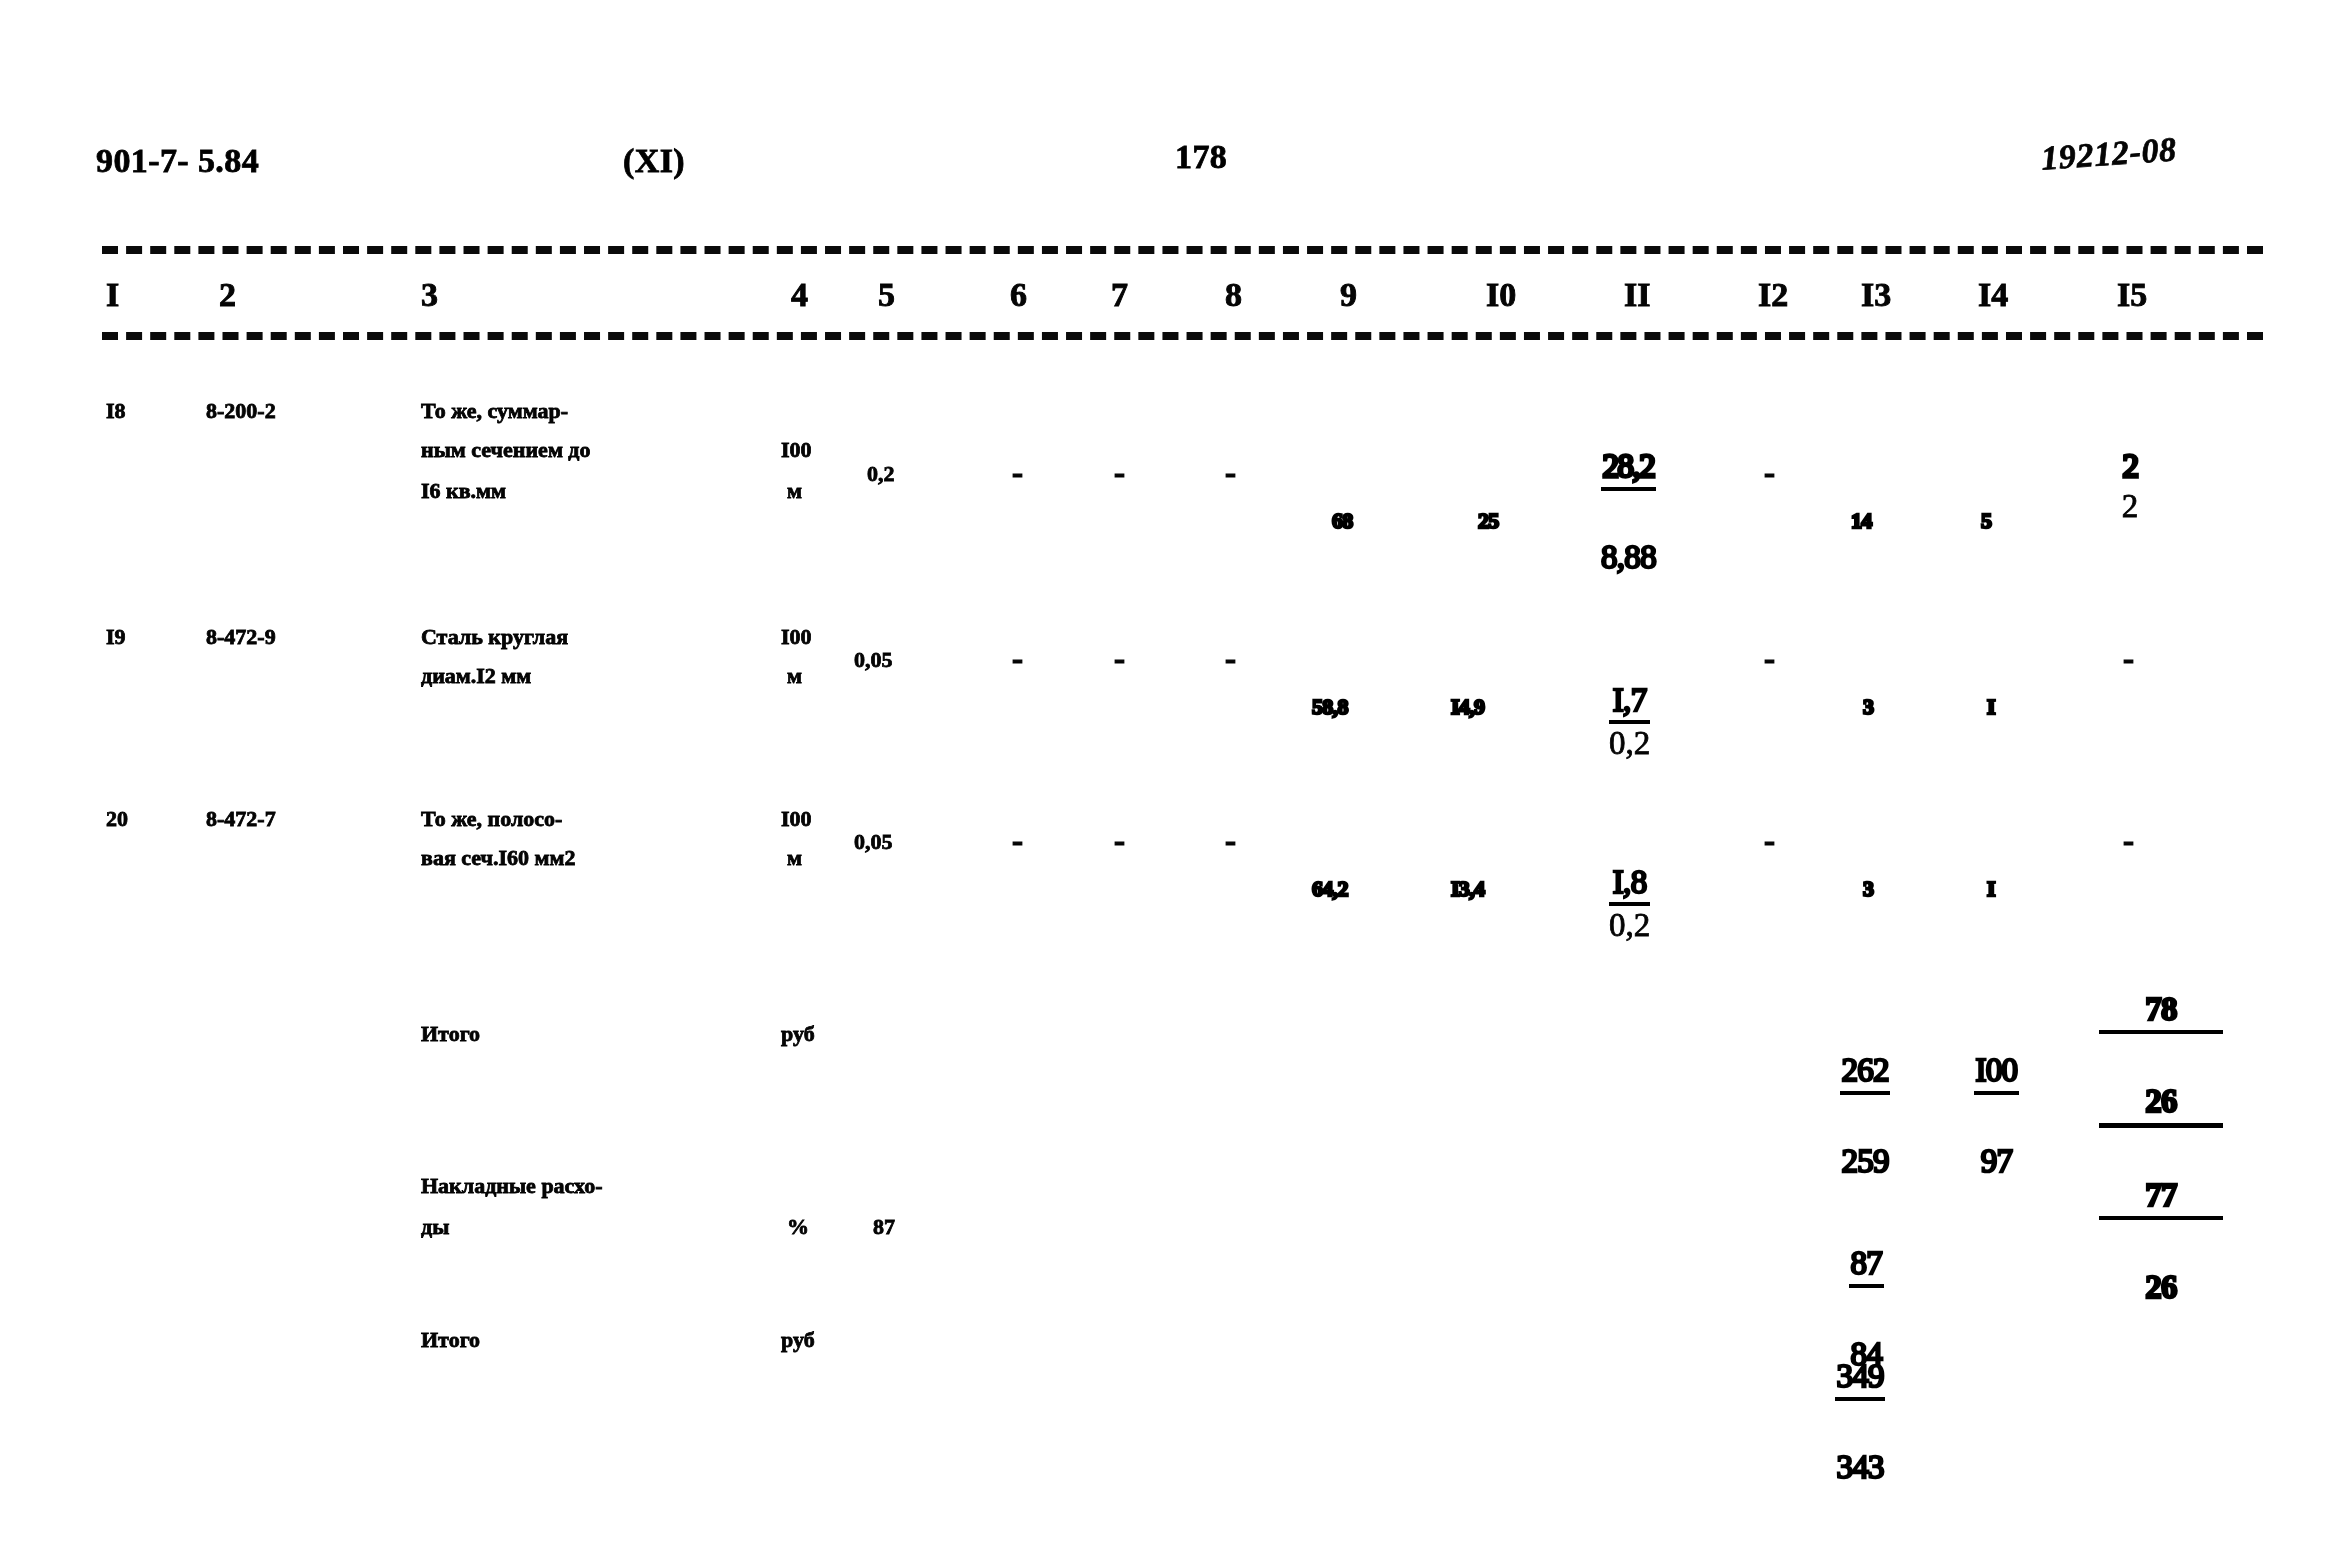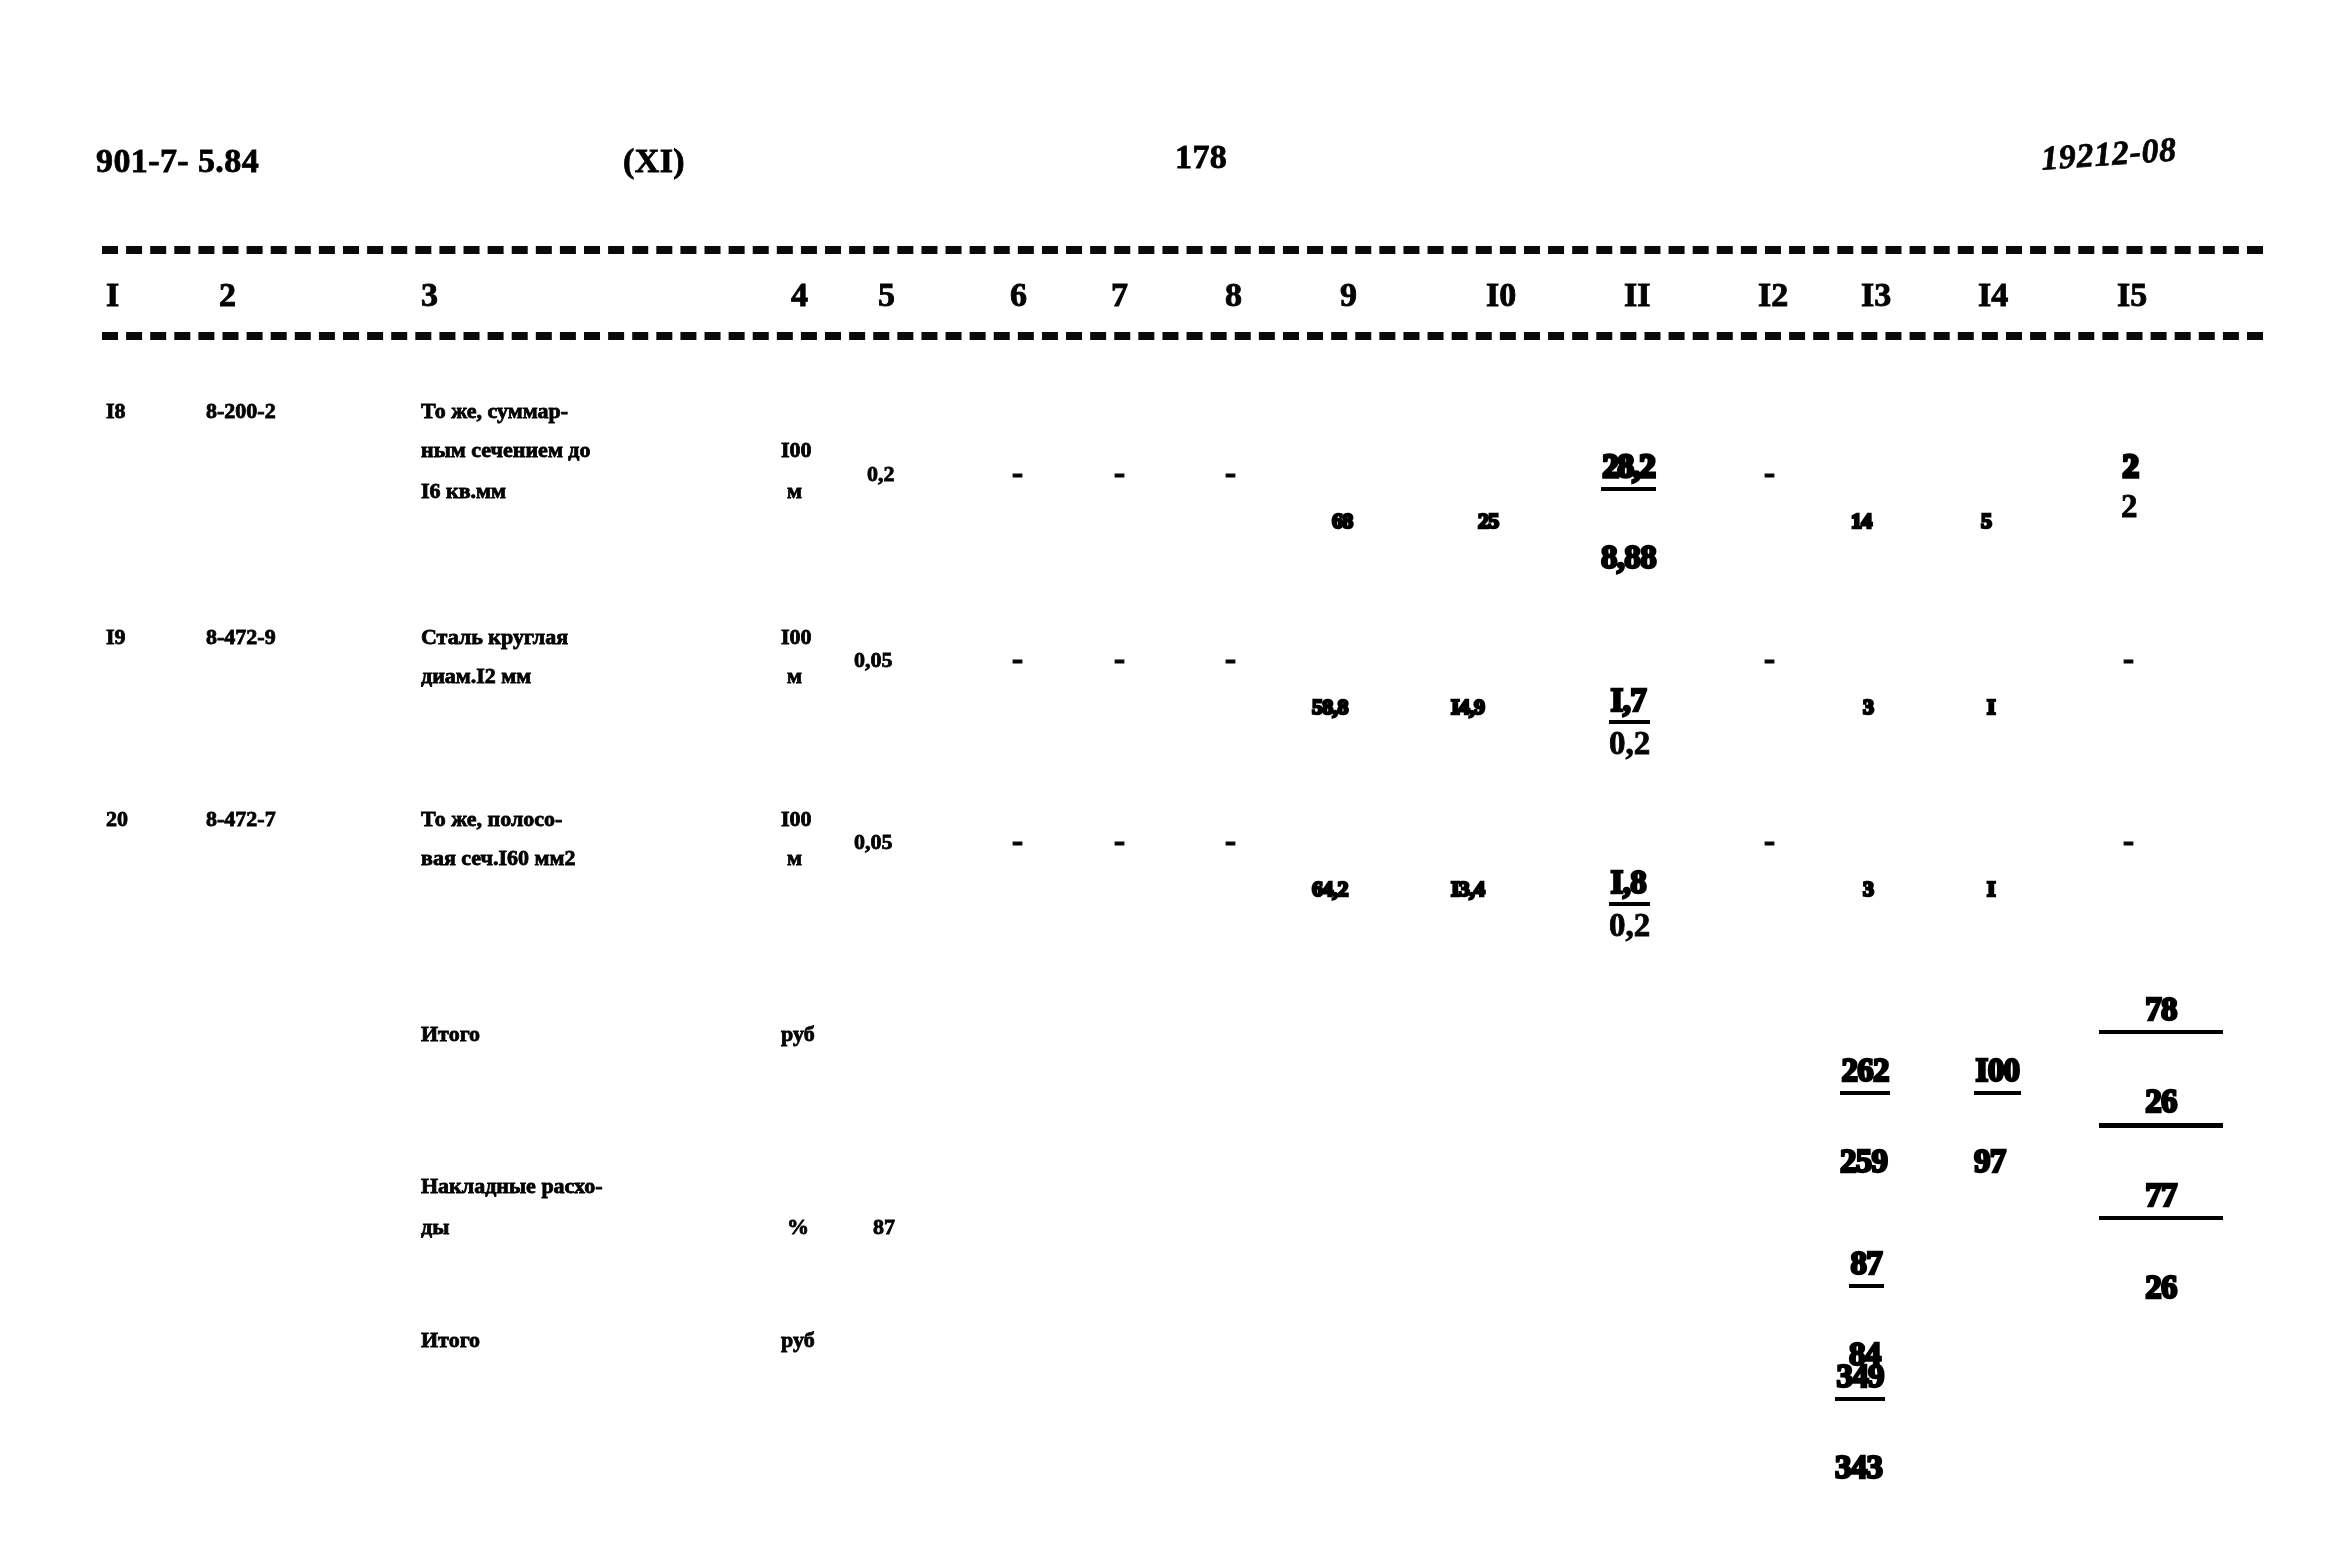--- a/index.html
+++ b/index.html
@@ -87,23 +87,24 @@
   .blot-strong {
     -webkit-text-stroke: 3.4px #000;
     color: #000;
     letter-spacing: -1.5px;
   }
 
   
   .frac {
     position: absolute;
     display: inline-block;
+    text-align: center;
     font-size: 33px;
     line-height: 39px;
-    font-weight: bold;
+    font-weight: normal;
     -webkit-text-stroke: 0.8px #000;
   }
   .frac .num {
     display: block;
     border-bottom: 4.4px solid #000;
     padding: 0 1.5px 0.7px 1.5px;
     white-space: pre;
   }
   .frac .den {
     display: block;

